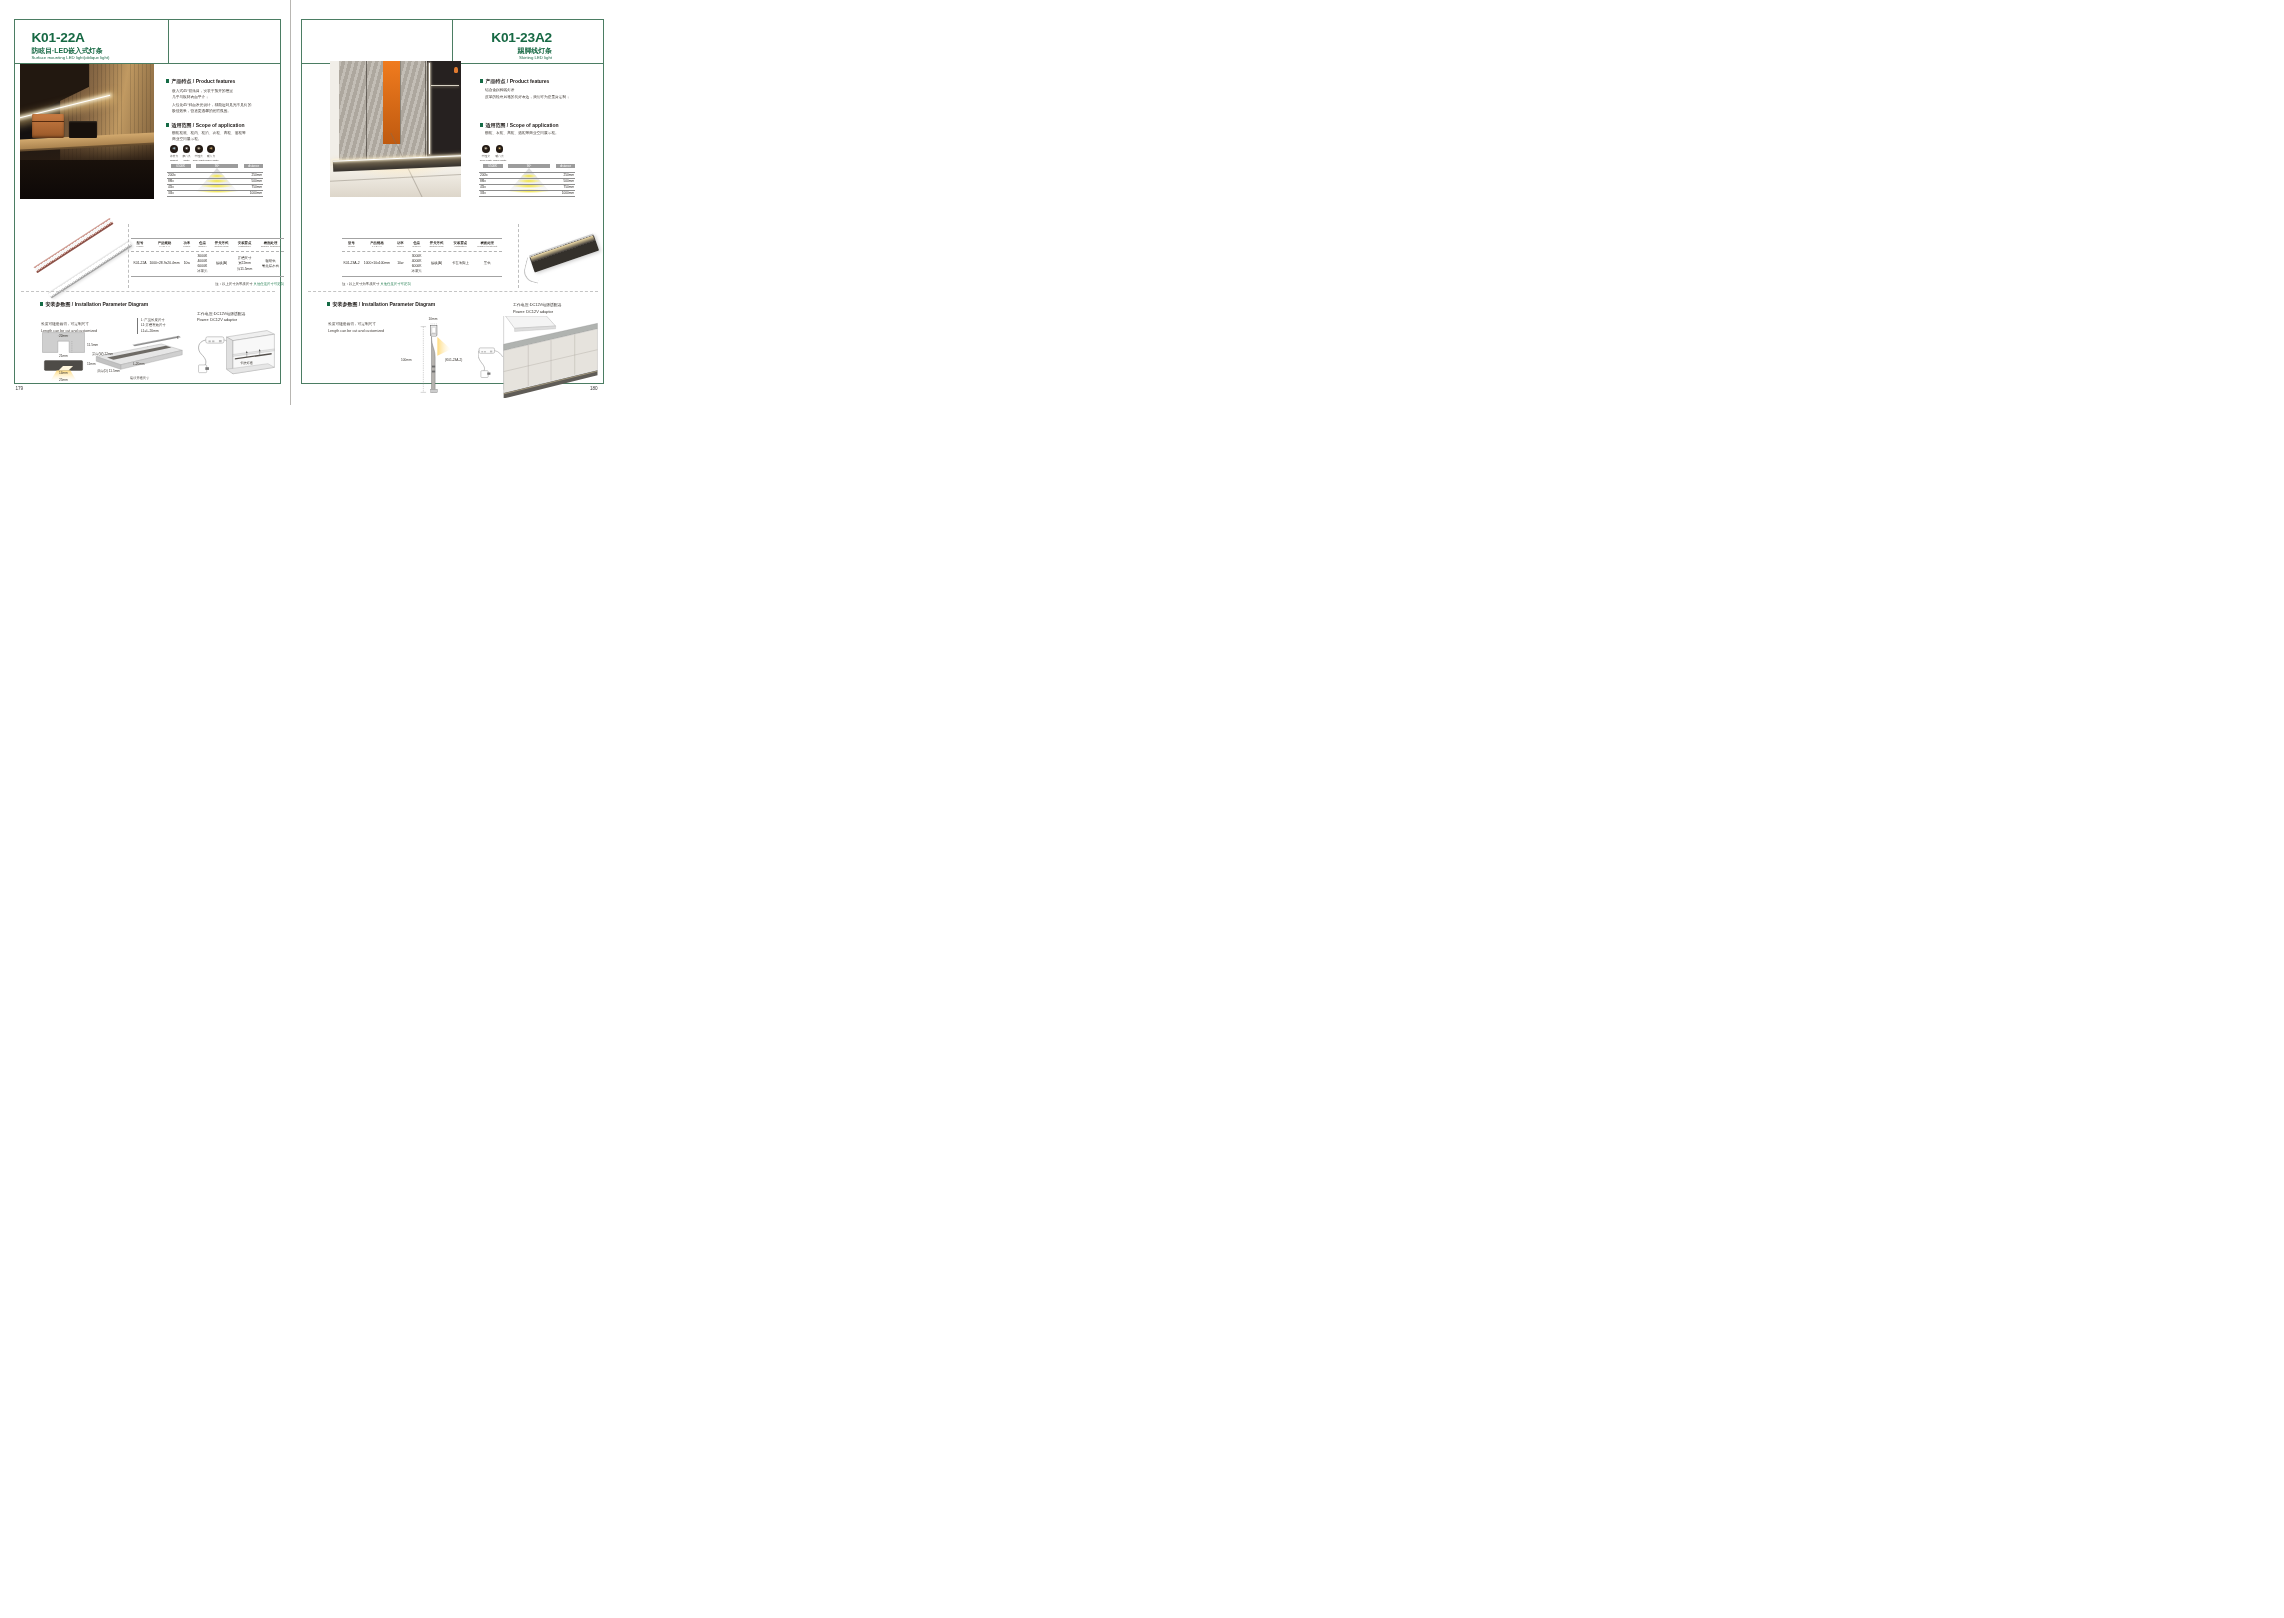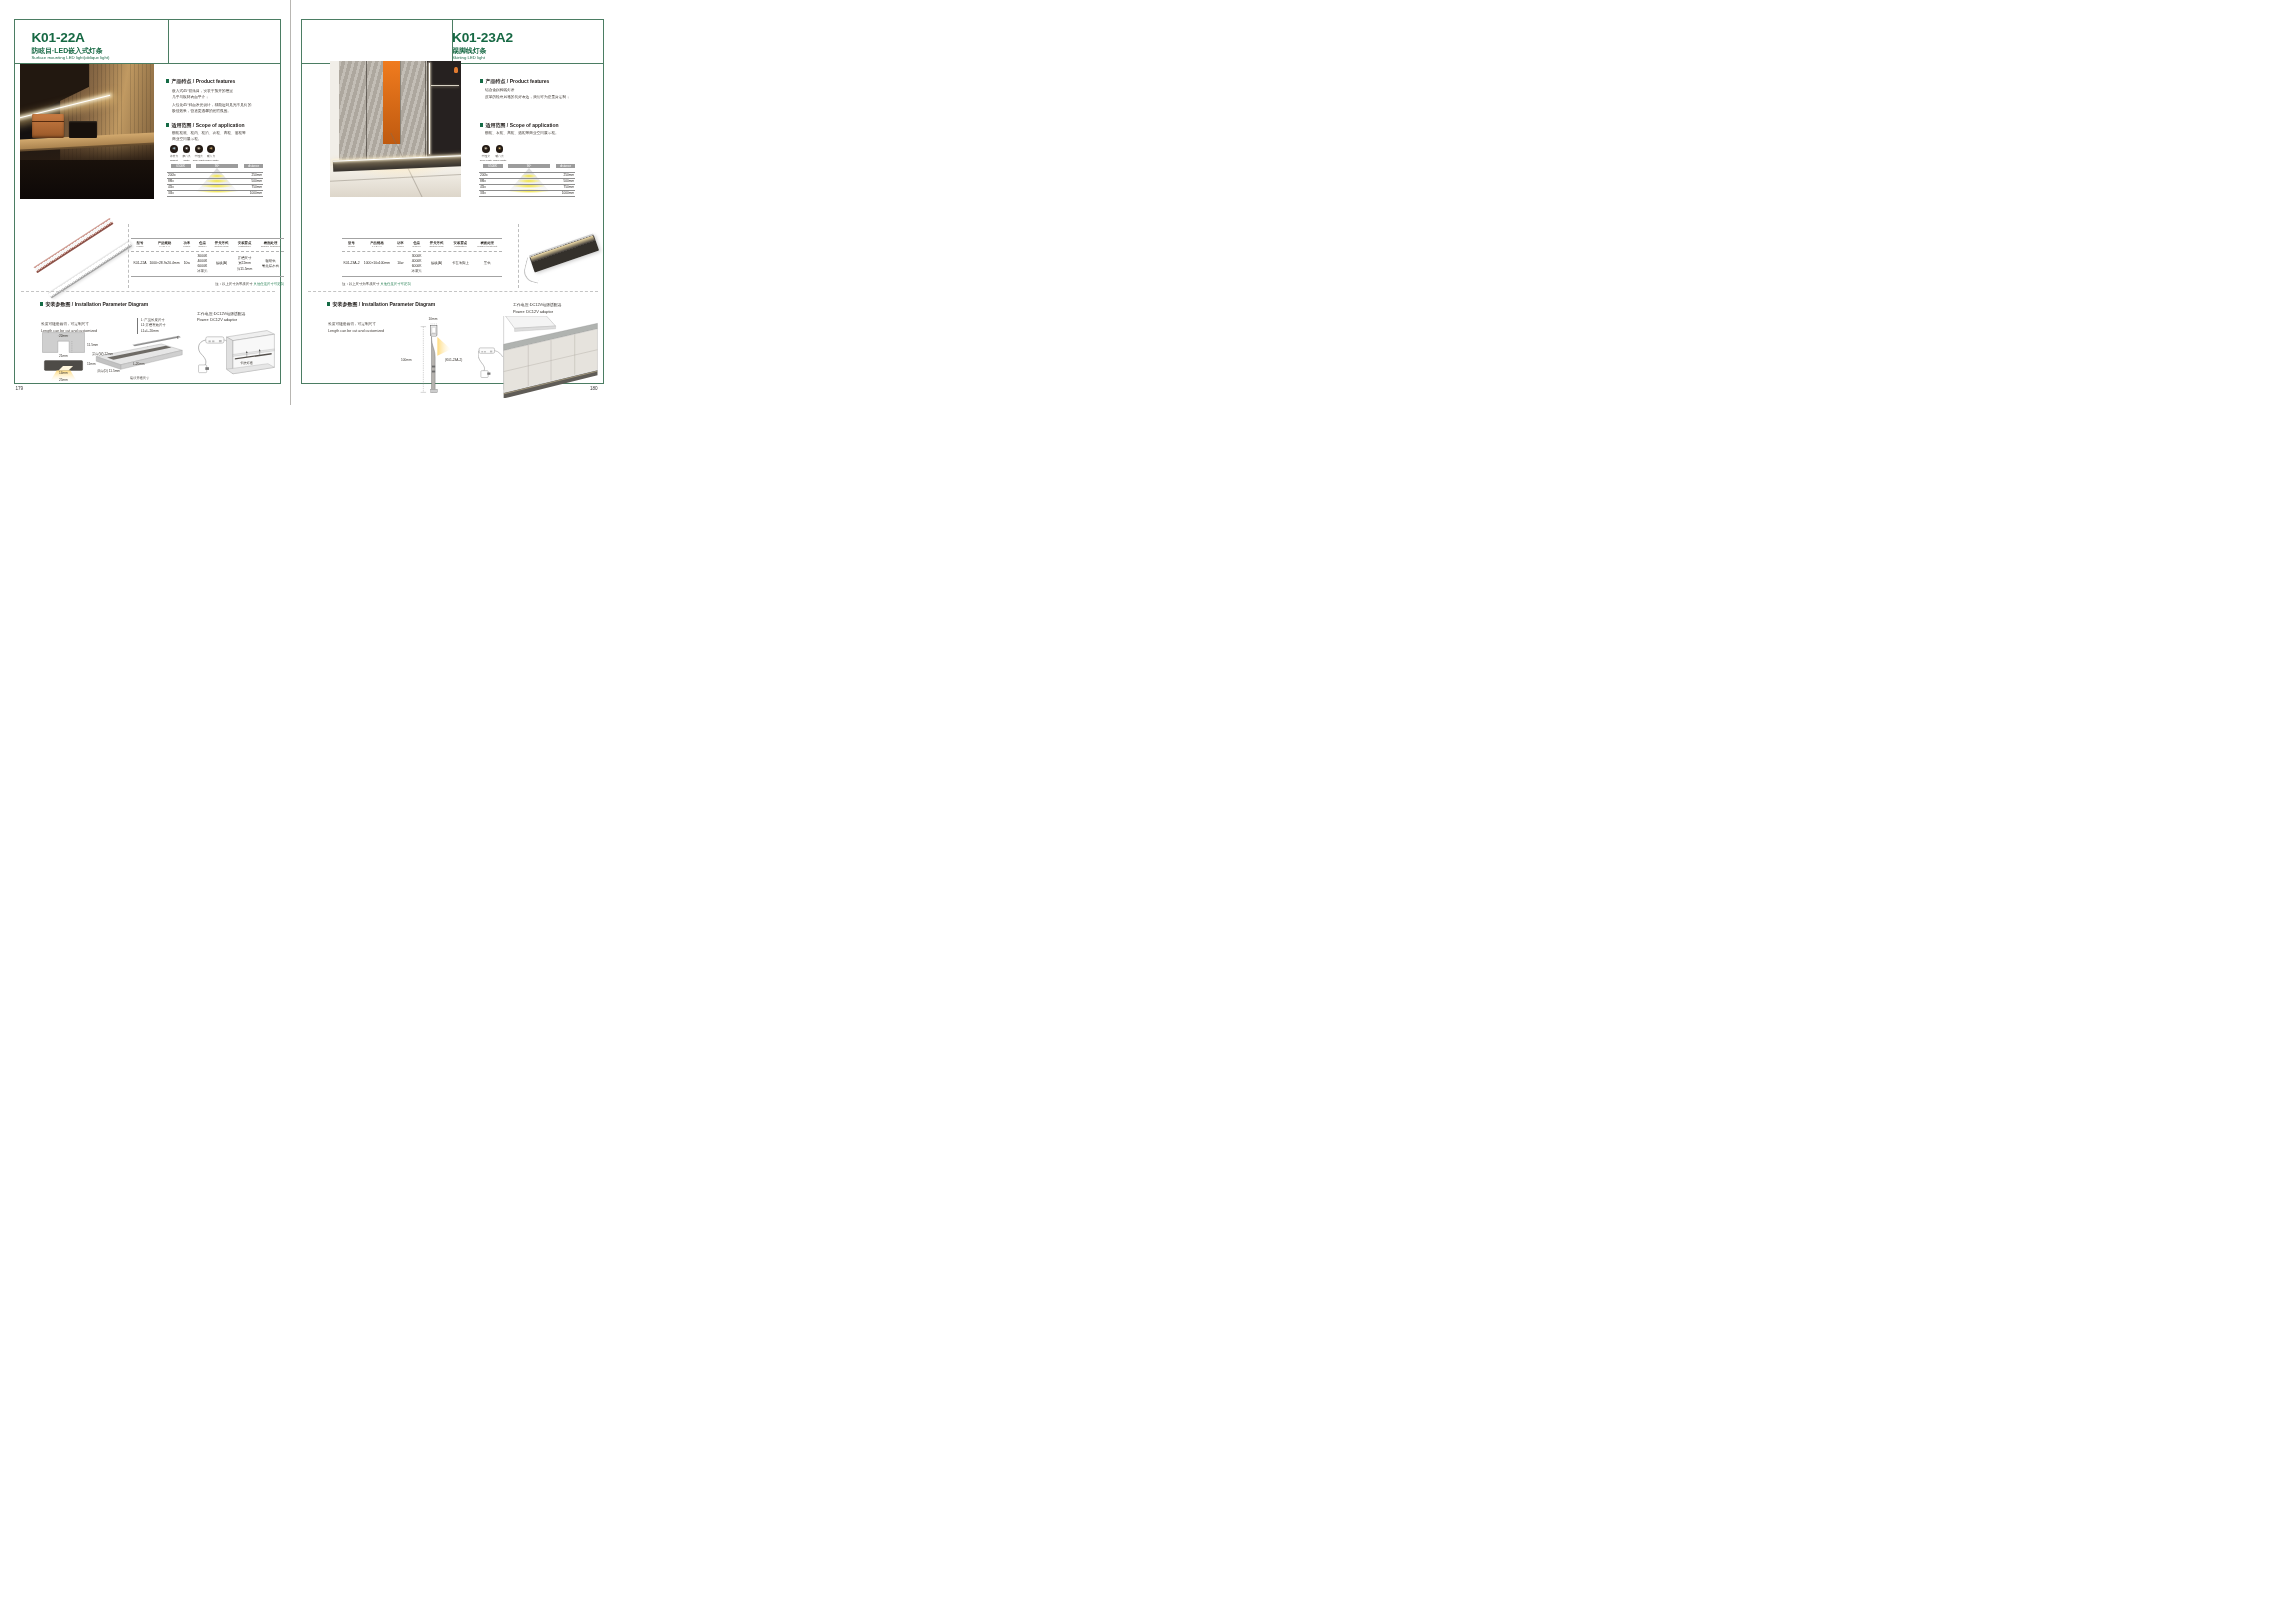--- a/index.html
+++ b/index.html
@@ -342,21 +342,21 @@
       <line x1="84" y1="66" x2="84" y2="56" stroke="#555" stroke-width="0.8"></line>
         <polygon points="82,57 86,57 84,52" fill="#555"></polygon>
       <polygon points="12,96 26,106 116,92 102,84" fill="#e6e6e6" stroke="#8f8f8f" stroke-width="0.6"></polygon>
     </svg>
     <div class="lab" style="left:225px;top:341px;">卡进灯槽</div>
 
   </div>
 
   <div class="page page--right">
 
-    <div class="abs" style="left:150px;right:51px;top:11px;">
+    <div class="abs" style="left:150px;right:51px;top:11px;text-align:right;">
       <div class="model">K01-23A2</div>
       <div class="t-cn">踢脚线灯条</div>
       <div class="t-en">Skirting LED light</div>
     </div>
     <div class="vline" style="left:150px;top:0;height:43px;"></div>
     <div class="hline" style="left:0;top:43px;width:100%;"></div>
 
     <div class="photo2">
       <div class="p2-body">
         <div class="p2-streak"></div>

